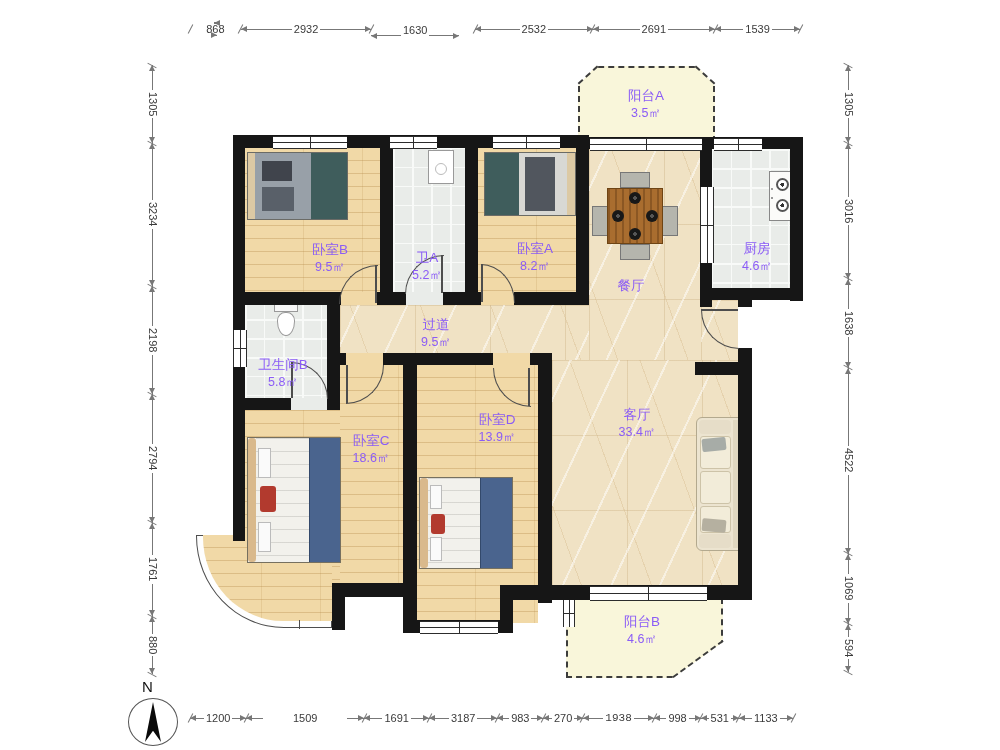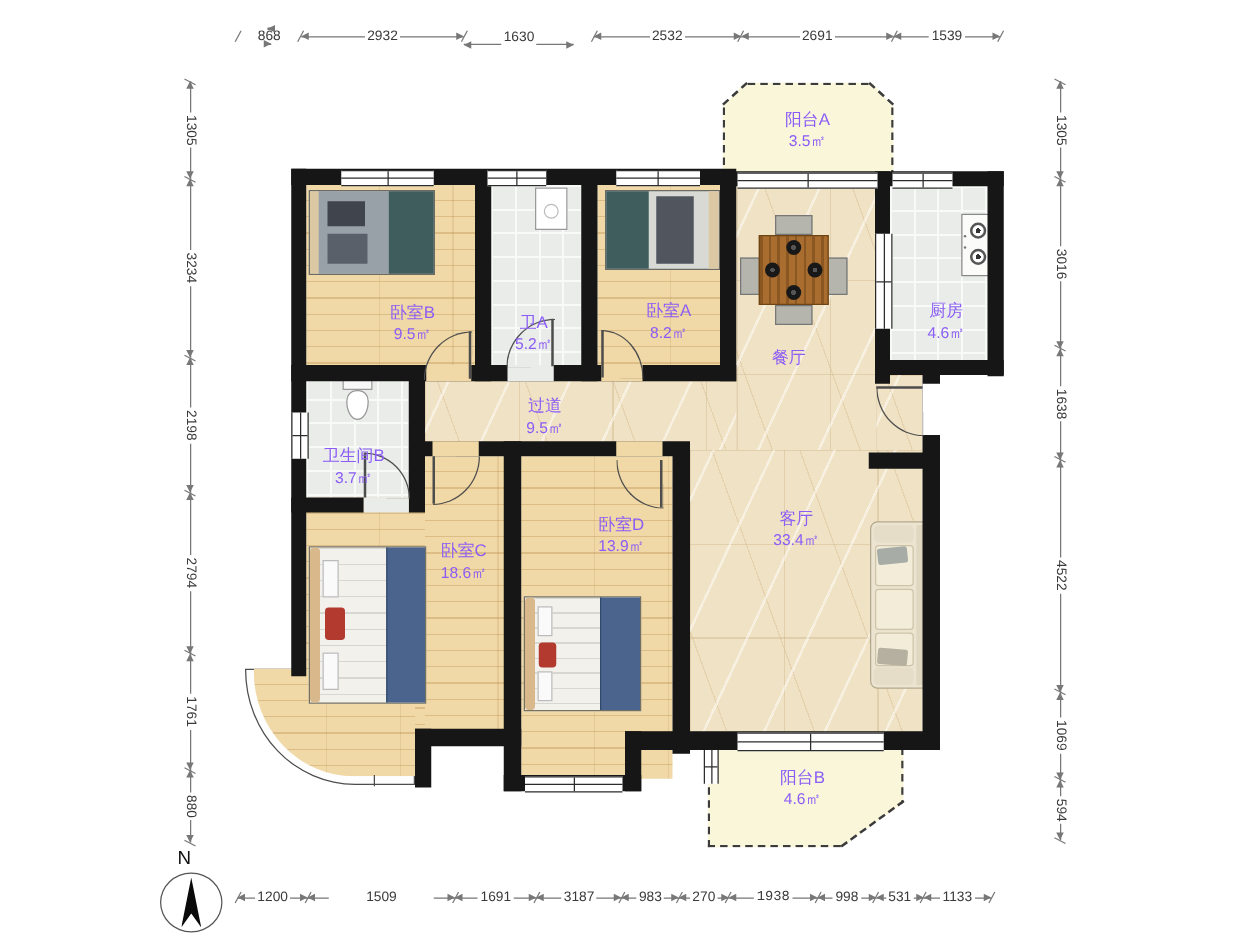--- a/index.html
+++ b/index.html
@@ -265,21 +265,21 @@
   </div>
   <div class="rlabel" style="left:631px;top:286px">
     <div class="rname">餐厅</div>
   </div>
   <div class="rlabel" style="left:436px;top:333px">
     <div class="rname">过道</div>
     <div class="rarea">9.5㎡</div>
   </div>
   <div class="rlabel" style="left:283px;top:373px">
     <div class="rname">卫生间B</div>
-    <div class="rarea">3.7㎡</div>
+    <div class="rarea">5.8㎡</div>
   </div>
   <div class="rlabel" style="left:637px;top:423px">
     <div class="rname">客厅</div>
     <div class="rarea">33.4㎡</div>
   </div>
   <div class="rlabel" style="left:371px;top:449px">
     <div class="rname">卧室C</div>
     <div class="rarea">18.6㎡</div>
   </div>
   <div class="rlabel" style="left:497px;top:428px">

